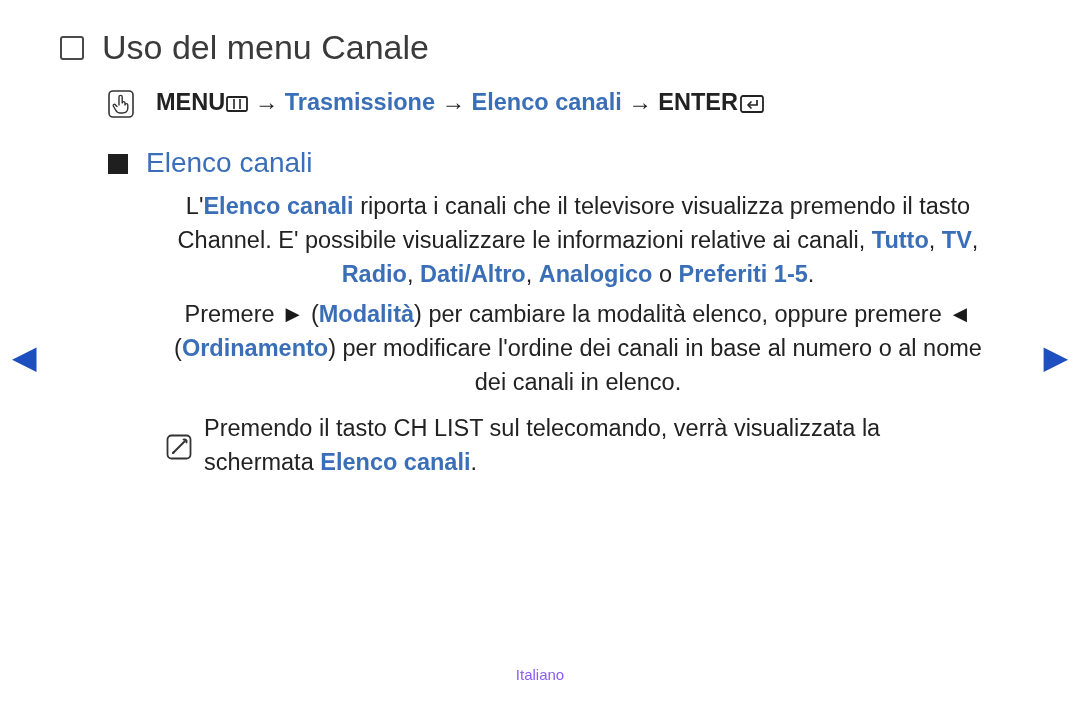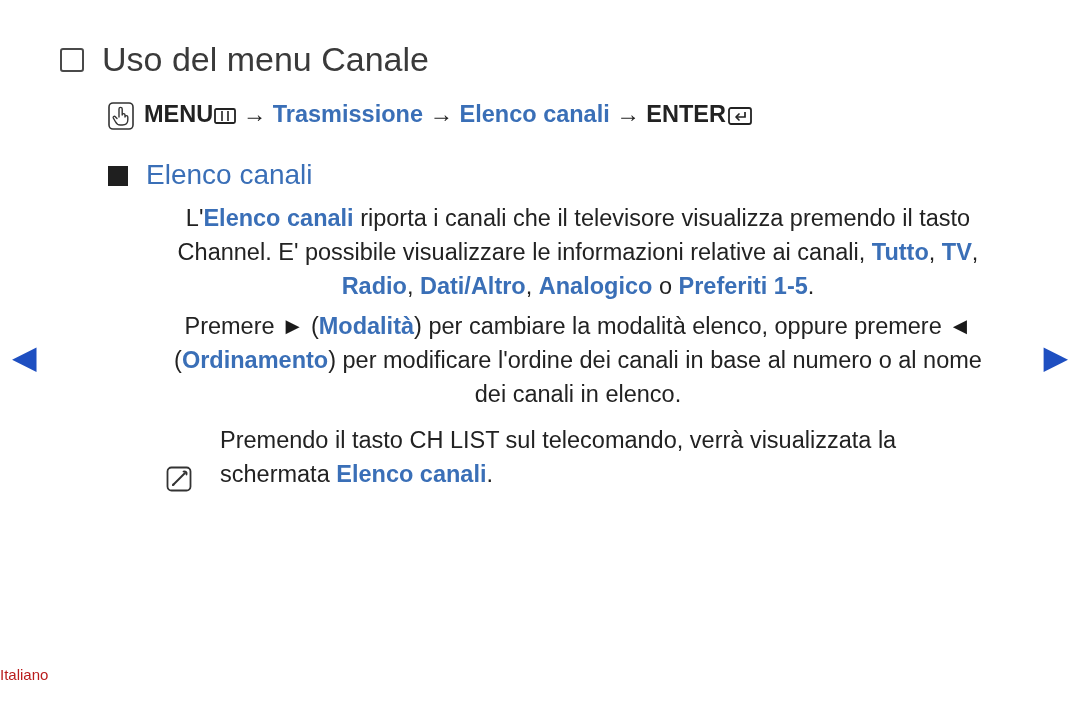--- a/index.html
+++ b/index.html
@@ -6,21 +6,21 @@
   body {
     width: 1080px;
     height: 705px;
     font-family: Arial, Helvetica, sans-serif;
     background: #fff;
     color: #000;
     position: relative;
     overflow: hidden;
   }
   .content {
-    padding: 40px 70px 0 60px;
+    padding: 28px 70px 0 60px;
   }
   .title-row {
     display: flex;
     align-items: flex-start;
     gap: 18px;
     margin-bottom: 22px;
   }
   .bullet-square-outline {
     width: 24px;
     height: 24px;
@@ -30,21 +30,21 @@
     flex-shrink: 0;
   }
   .page-title {
     font-size: 34px;
     font-weight: 400;
     color: #3a3a3a;
   }
   .breadcrumb-row {
     display: flex;
     align-items: center;
-    gap: 10px;
+    gap: 22px;
     margin-left: 48px;
     margin-bottom: 28px;
     font-size: 23.5px;
   }
   .hand-icon {
     width: 26px;
     height: 28px;
     flex-shrink: 0;
   }
   .bold { font-weight: 700; color: #222; }
@@ -86,22 +86,22 @@
     font-size: 23.5px;
     line-height: 1.45;
     color: #222;
     text-align: center;
   }
   .para { margin-bottom: 6px; }
   .body-text .label-bold { font-weight: 700; }
   .tri { color: #1a1a1a; }
   .note-row {
     display: flex;
-    align-items: flex-end;
-    gap: 28px;
+    align-items: center;
+    gap: 12px;
     margin-top: 12px;
     margin-left: 106px;
     margin-right: 20px;
   }
   .note-icon {
     width: 26px;
     height: 26px;
     flex-shrink: 0;
     margin-top: 3px;
   }
@@ -115,23 +115,23 @@
     top: 338px;
     font-size: 32px;
     color: #1e4fc1;
   }
   .nav-left { left: 12px; }
   .nav-right { right: 12px; }
   .footer {
     position: absolute;
     bottom: 22px;
     width: 100%;
-    text-align: left;
+    text-align: center;
     font-size: 15px;
-    color: #b91c1c;
+    color: #8b5cf6;
   }
 </style>
 </head>
 <body>
 
 <div class="content">
   <div class="title-row">
     <div class="bullet-square-outline"></div>
     <h1 class="page-title">Uso del menu Canale</h1>
   </div>

